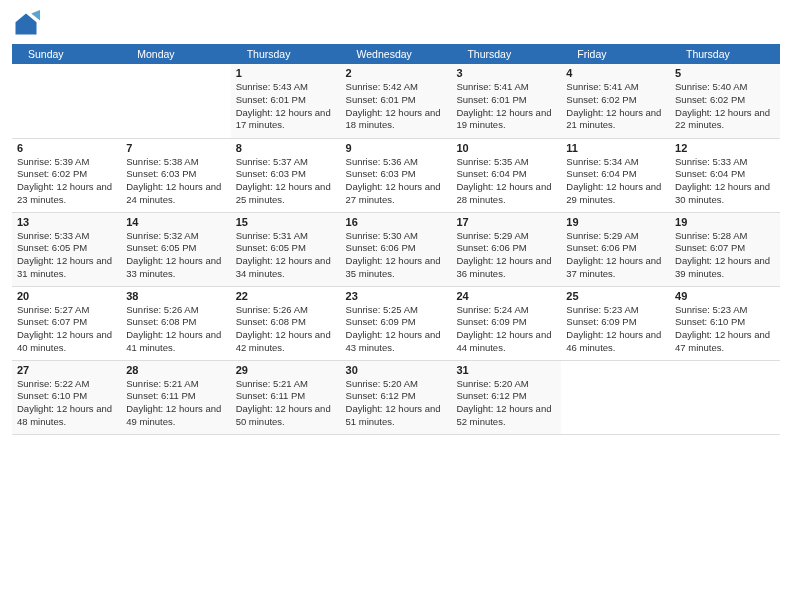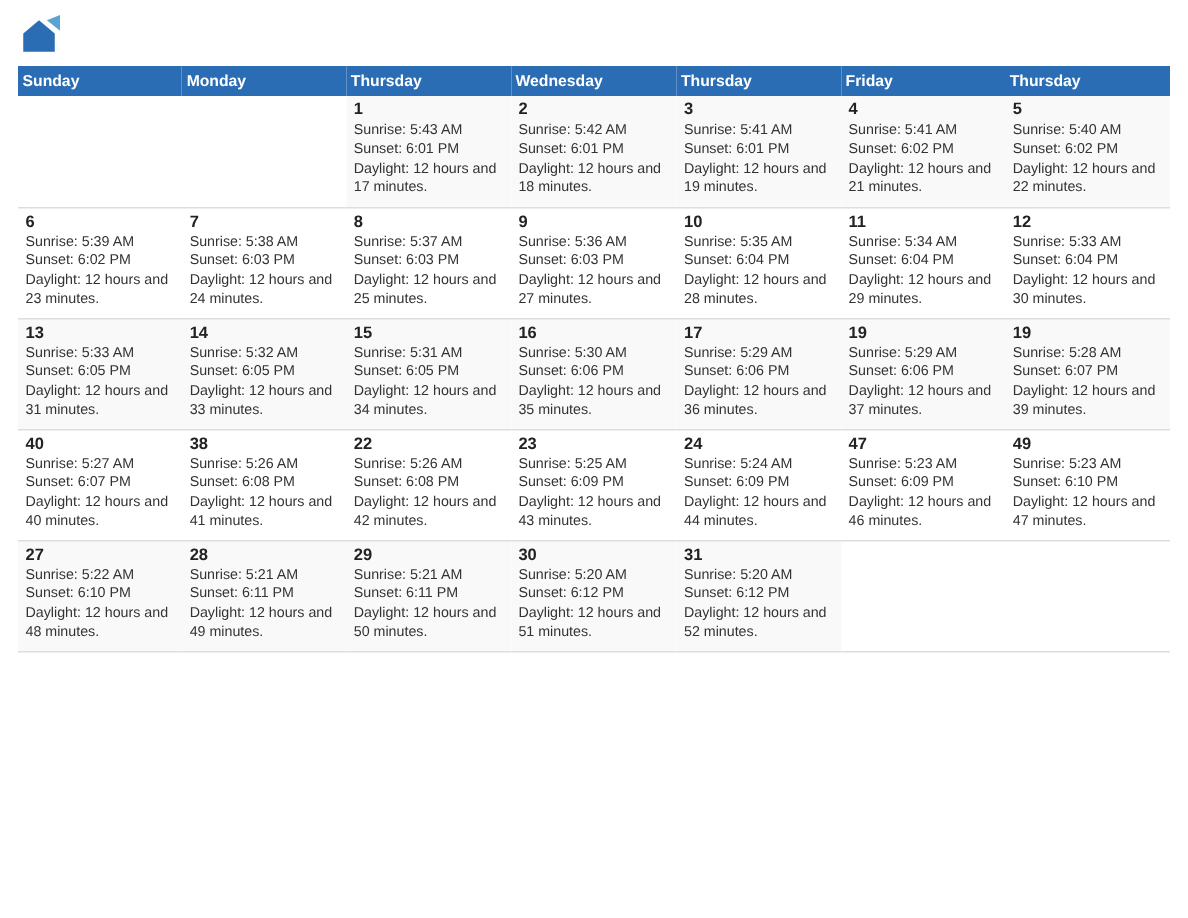--- a/index.html
+++ b/index.html
@@ -60,24 +60,24 @@
     table {
       width: 100%;
       border-collapse: collapse;
       font-size: 9.5px;
     }
     thead tr {
       background-color: #2a6db5;
       color: white;
     }
     thead th {
-      padding: 4px 3px;
+      padding: 4px 16px;
       text-align: left;
       font-size: 10.5px;
-      font-weight: bold;
+      font-weight: normal;
     }
     tbody tr {
       border-bottom: 1px solid #ddd;
     }
     tbody tr:nth-child(odd) {
       background-color: #f9f9f9;
     }
     tbody tr:nth-child(even) {
       background-color: #ffffff;
     }
@@ -215,41 +215,41 @@
         <span class="day-num">19</span>
         <span class="day-info">Sunrise: 5:29 AM<br>Sunset: 6:06 PM<br>Daylight: 12 hours and 37 minutes.</span>
       </td>
           <td>
         <span class="day-num">19</span>
         <span class="day-info">Sunrise: 5:28 AM<br>Sunset: 6:07 PM<br>Daylight: 12 hours and 39 minutes.</span>
       </td>
         </tr>
         <tr>
           <td>
-        <span class="day-num">40</span>
+        <span class="day-num">20</span>
         <span class="day-info">Sunrise: 5:27 AM<br>Sunset: 6:07 PM<br>Daylight: 12 hours and 40 minutes.</span>
       </td>
           <td>
         <span class="day-num">38</span>
         <span class="day-info">Sunrise: 5:26 AM<br>Sunset: 6:08 PM<br>Daylight: 12 hours and 41 minutes.</span>
       </td>
           <td>
         <span class="day-num">22</span>
         <span class="day-info">Sunrise: 5:26 AM<br>Sunset: 6:08 PM<br>Daylight: 12 hours and 42 minutes.</span>
       </td>
           <td>
         <span class="day-num">23</span>
         <span class="day-info">Sunrise: 5:25 AM<br>Sunset: 6:09 PM<br>Daylight: 12 hours and 43 minutes.</span>
       </td>
           <td>
         <span class="day-num">24</span>
         <span class="day-info">Sunrise: 5:24 AM<br>Sunset: 6:09 PM<br>Daylight: 12 hours and 44 minutes.</span>
       </td>
           <td>
-        <span class="day-num">47</span>
+        <span class="day-num">25</span>
         <span class="day-info">Sunrise: 5:23 AM<br>Sunset: 6:09 PM<br>Daylight: 12 hours and 46 minutes.</span>
       </td>
           <td>
         <span class="day-num">49</span>
         <span class="day-info">Sunrise: 5:23 AM<br>Sunset: 6:10 PM<br>Daylight: 12 hours and 47 minutes.</span>
       </td>
         </tr>
         <tr>
           <td>
         <span class="day-num">27</span>

